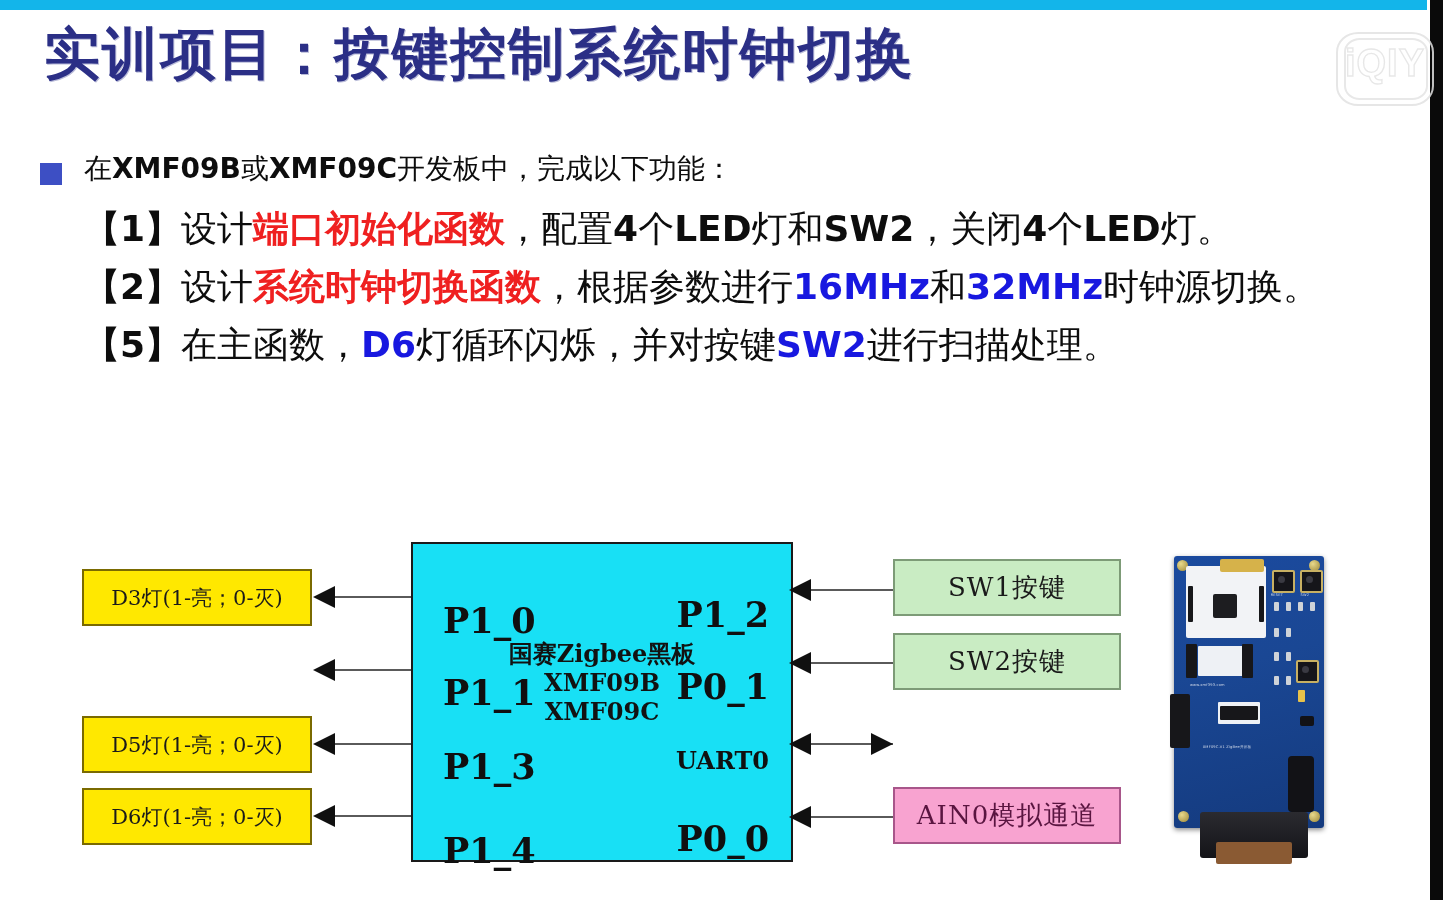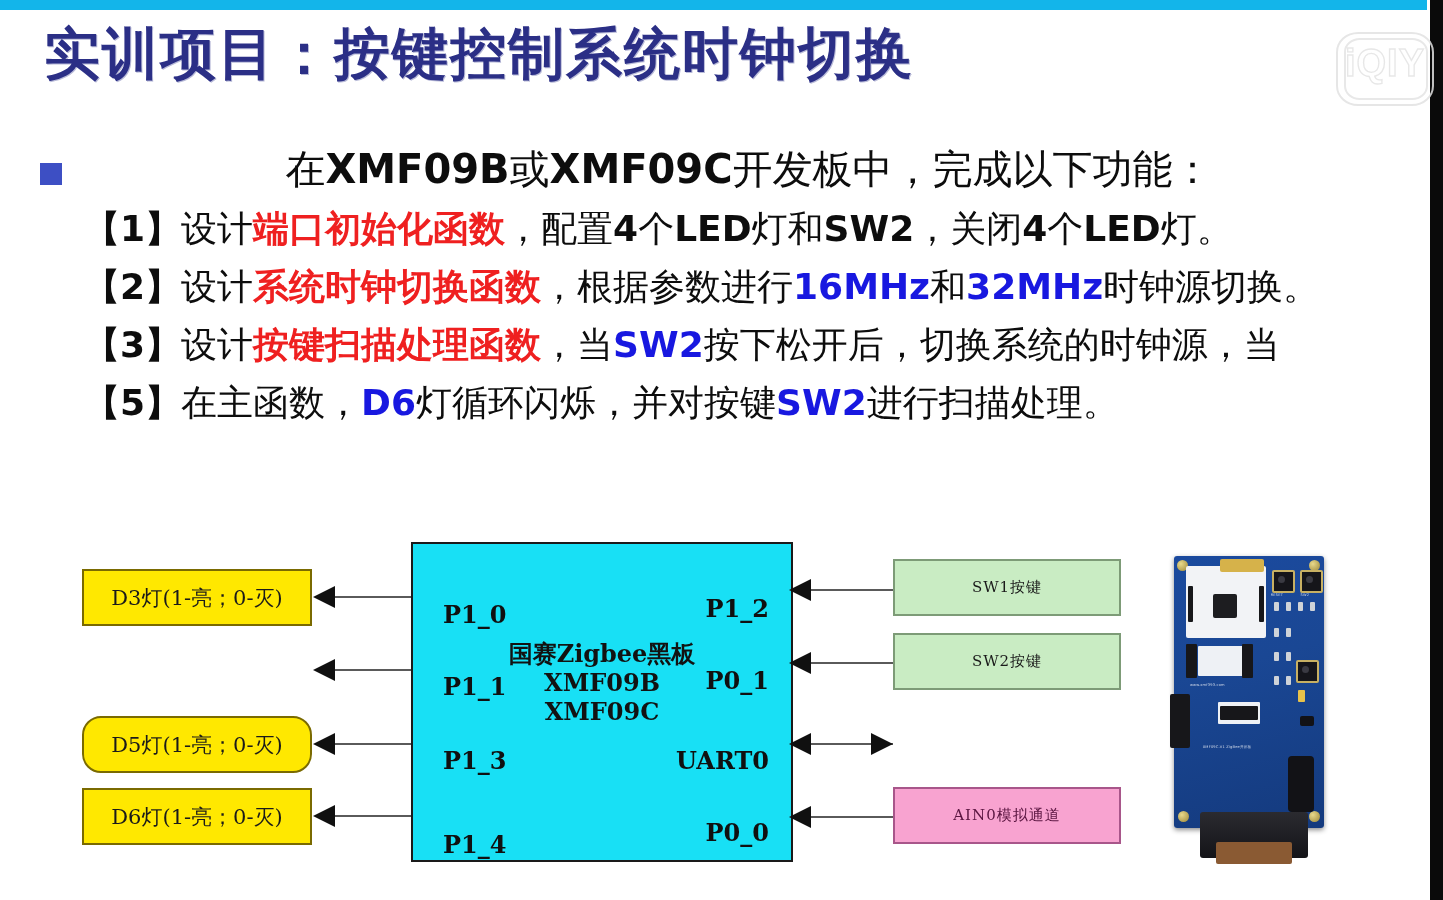--- a/index.html
+++ b/index.html
@@ -62,21 +62,21 @@
     position:absolute;left:84px;top:138px;width:1330px;
     font-family:"DejaVu Sans","Liberation Sans",sans-serif;
     color:#0d0d0d;
   }
   .ln{
     white-space:nowrap;
     font-size:36px;
     line-height:58px;
     letter-spacing:0px;
   }
-  .ln.l1{font-size:40px;line-height:62px;text-align:center;}
+  .ln.l1{font-size:28px;line-height:62px;}
   .ln.l-wrap{margin-left:-72px;}
   .b{font-weight:bold;}
   .red{color:#ef2020;font-weight:bold;}
   .blue{color:#1818e0;font-weight:bold;}
 
   
   .diagram{position:absolute;left:0;top:520px;width:1443px;height:380px;}
 
   .box{
     position:absolute;box-sizing:border-box;
@@ -84,50 +84,50 @@
     font-family:"DejaVu Serif","Liberation Serif",serif;
     color:#1a1a1a;
   }
   .led{
     width:230px;height:57px;left:82px;
     background:#ffe800;border:2px solid #7a6a00;
     font-size:21px;letter-spacing:0px;font-weight:normal;text-align:center;
   }
   .led.d3{top:49px;}
   .led.d4{top:122px;}
-  .led.d5{top:196px;border-radius:19px;}
+  .led.d5{top:196px;}
   .led.d6{top:268px;}
 
   .mcu{
     position:absolute;left:411px;top:22px;width:378px;height:316px;
     background:#18e0f5;border:2px solid #1a1a1a;
   }
   .mcu-center{
     position:absolute;left:0;top:95px;width:378px;text-align:center;
     font-family:"DejaVu Serif","Liberation Serif",serif;
     font-size:24px;line-height:29px;color:#121212;font-weight:bold;
   }
   .pin{
     position:absolute;font-family:"DejaVu Serif","Liberation Serif",serif;
-    font-size:24px;font-weight:bold;color:#101010;
+    font-size:35px;font-weight:bold;color:#101010;
   }
   .pin.left{left:30px;}
   .pin.right{right:22px;text-align:right;}
   .pin.p10{top:56px;}
   .pin.p11{top:128px;}
   .pin.p13{top:202px;}
   .pin.p14{top:286px;}
   .pin.p12{top:50px;}
   .pin.p01{top:122px;}
   .pin.uart{top:202px;font-size:24px;}
   .pin.p00{top:274px;}
 
   .rbox{
     width:228px;height:57px;left:893px;
-    border:2px solid #7a7a7a;font-size:15px;
+    border:2px solid #7a7a7a;font-size:26px;
     font-family:"DejaVu Serif","Liberation Serif",serif;
     letter-spacing:1px;
   }
   .rbox.sw1{top:39px;background:#c9ecc3;border-color:#7d9b77;}
   .rbox.sw2{top:113px;background:#c9ecc3;border-color:#7d9b77;}
   .rbox.db9{top:194px;background:#f8c388;border-color:#a8784a;color:#4a2d0a;}
   .rbox.ain{top:267px;background:#f8a3d0;border-color:#a8568a;color:#5a1540;}
 
   
   .aline{position:absolute;height:2px;background:#5a5a5a;}
@@ -199,21 +199,20 @@
 
 <div class="bullet-square"></div>
 
 <div class="textblock">
   <div class="ln l1">
     <span>在</span><span class="b">XMF09B</span><span>或</span><span class="b">XMF09C</span><span>开发板中，完成以下功能：</span>
   </div>
   <div id="items-host">
       <div class="ln"><span class="b">【1】</span><span>设计</span><span class="red">端口初始化函数</span><span>，配置</span><span class="b">4</span><span>个</span><span class="b">LED</span><span>灯和</span><span class="b">SW2</span><span>，关闭</span><span class="b">4</span><span>个</span><span class="b">LED</span><span>灯。</span></div>
       <div class="ln"><span class="b">【2】</span><span>设计</span><span class="red">系统时钟切换函数</span><span>，根据参数进行</span><span class="blue">16MHz</span><span>和</span><span class="blue">32MHz</span><span>时钟源切换。</span></div>
-      <div class="ln"><span class="b">【3】</span><span>设计</span><span class="red">按键扫描处理函数</span><span>，当</span><span class="blue">SW2</span><span>按下松开后，切换系统的时钟源，当</span></div>
       <div class="ln"><span class="b">【5】</span><span>在主函数，</span><span class="blue">D6</span><span>灯循环闪烁，并对按键</span><span class="blue">SW2</span><span>进行扫描处理。</span></div>
     </div>
 </div>
 
 <div class="diagram">
 
   <div class="box led d3">D3灯(1-亮；0-灭)</div>
   <div class="box led d5">D5灯(1-亮；0-灭)</div>
   <div class="box led d6">D6灯(1-亮；0-灭)</div>
 

